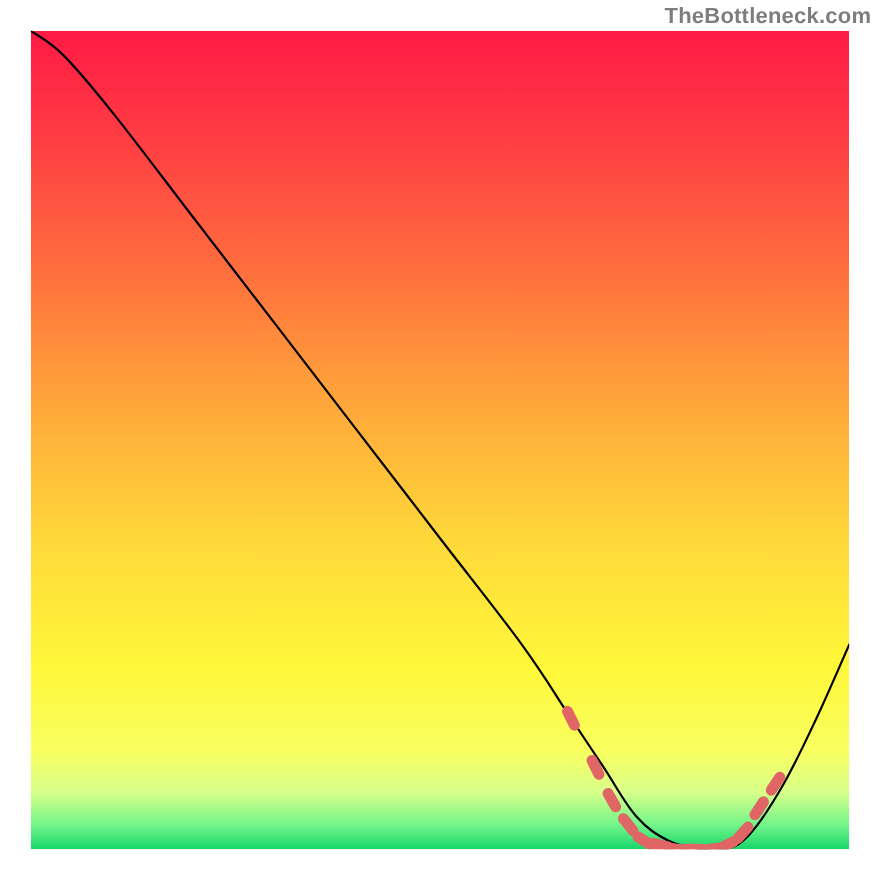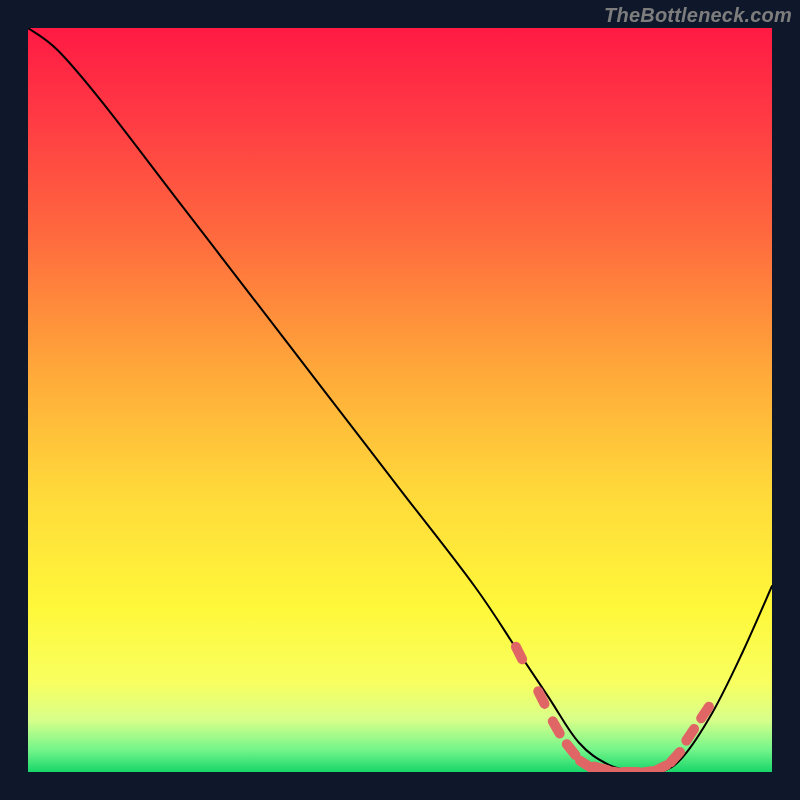--- a/index.html
+++ b/index.html
@@ -10,22 +10,21 @@
     background: #000;
     overflow: hidden;
     font-family: Arial, Helvetica, sans-serif;
   }
   .frame {
     position: absolute;
     top: 0;
     left: 0;
     width: 800px;
     height: 800px;
-    background: #0f172a;
-    font-style: italic;
+    background: #ffffff;
   }
   .watermark {
     position: absolute;
     top: 4px;
     right: 8px;
     color: #7d7d7d;
     font-size: 20px;
     font-weight: 600;
     letter-spacing: 0.2px;
     z-index: 5;

